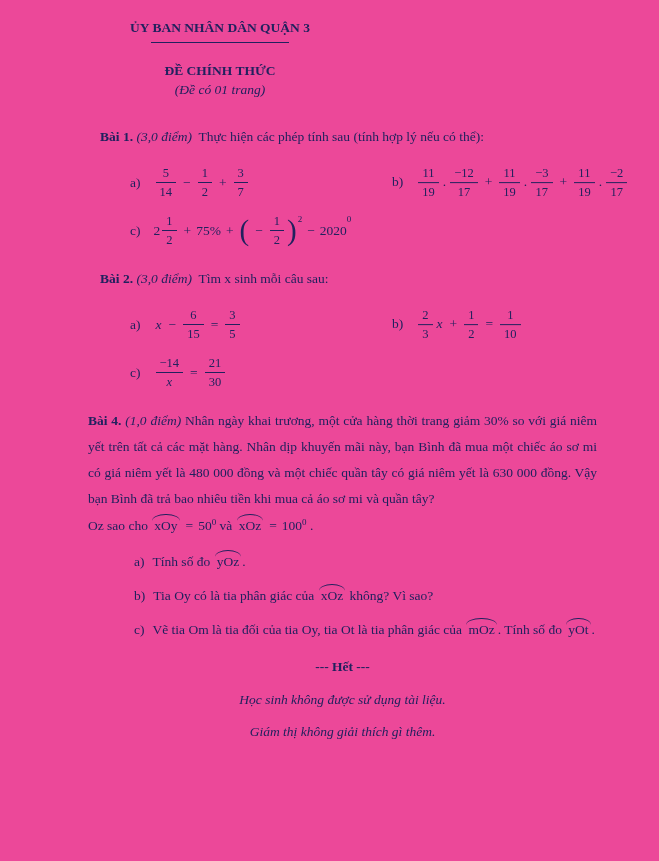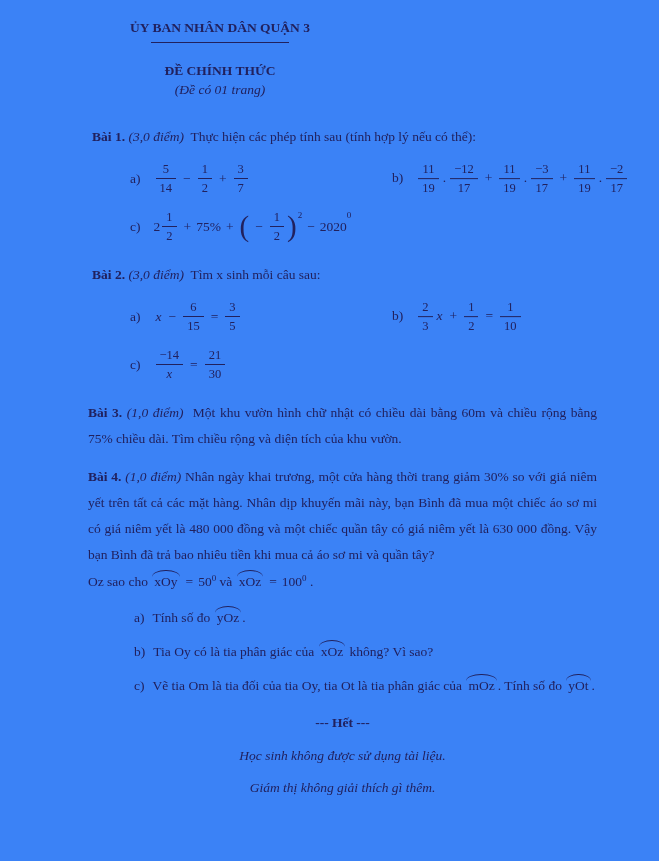--- a/index.html
+++ b/index.html
@@ -1,35 +1,35 @@
 <!DOCTYPE html>
 <html><head>
 <meta charset="utf-8">
 <style>
   html,body{margin:0;padding:0;background:#ffffff;}
   .page{
     position:relative;
     width:659px;height:861px;
-    background:#3b82f6;
+    background:#ec4899;
     color:#21215e;
     font-family:"Liberation Serif","DejaVu Serif",serif;
     font-size:13.5px;
     overflow:hidden;
   }
   
   .header{display:flex;justify-content:space-between;padding:18px 58px 0 86px;}
   .h-left{width:268px;text-align:center;font-weight:bold;line-height:19.5px;}
   .h-left .rule{width:138px;border-bottom:1.6px solid currentColor;margin:4px auto 0;}
   .h-left .exam-type{margin-top:18px;}
   .h-left .pages{font-weight:normal;font-style:italic;margin-top:0px;}
   .h-right{width:238px;text-align:center;font-weight:bold;line-height:19.5px;}
   .h-right .note{font-style:italic;}
   
   .content{padding:0 62px 0 88px;}
-  .bai-head{margin:4px;line-height:22px;}
+  .bai-head{margin:12px;line-height:22px;}
   .bai-head b{font-weight:bold;}
   .bai-head i{font-style:italic;}
   .mt28{margin-top:26px;} .mt14{margin-top:14px;} .mt12{margin-top:12px;}
   .mt8{margin-top:8px;} .mt2{margin-top:2px;}
   .para{margin:12px 0 0;line-height:26px;text-align:justify;}
   .para b{font-weight:bold;} .para i{font-style:italic;}
   
   .mrow{position:relative;min-height:46px;display:flex;align-items:center;}
   .part{display:flex;align-items:center;}
   .part-a{margin-left:42px;}
@@ -206,21 +206,20 @@
             </span>
             <span class="op">=</span>
             <span class="frac">
               <span class="fnum">21</span>
               <span class="fden">30</span>
             </span>
           </span>
       </div>
     </div>
 
-    <p class="para"><b>Bài 3.</b> <i>(1,0 điểm)</i>&nbsp; <span>Một khu vườn hình chữ nhật có chiều dài bằng 60m và chiều rộng bằng 75% chiều dài. Tìm chiều rộng và diện tích của khu vườn.</span></p>
 
     <p class="para"><b>Bài 4.</b> <i>(1,0 điểm)</i> <span>Nhân ngày khai trương, một cửa hàng thời trang giảm 30% so với giá niêm yết trên tất cả các mặt hàng. Nhân dịp khuyến mãi này, bạn Bình đã mua một chiếc áo sơ mi có giá niêm yết là 480 000 đồng và một chiếc quần tây có giá niêm yết là 630 000 đồng. Vậy bạn Bình đã trả bao nhiêu tiền khi mua cả áo sơ mi và quần tây?</span></p>
 
     <div class="mathline"><span>Oz sao cho </span><span class="ang">xOy</span><span class="op">=</span><span>50</span><sup>0</sup><span> và </span><span class="ang">xOz</span><span class="op">=</span><span>100</span><sup>0</sup><span> .</span></div>
     <div class="b5-item mt12">
       <span class="plabel">a)</span><span class="mathline-inline"><span>Tính số đo </span><span class="ang">yOz</span><span>.</span></span>
     </div>
     <div class="b5-item">
       <span class="plabel">b)</span><span class="mathline-inline"><span>Tia Oy có là tia phân giác của </span><span class="ang">xOz</span><span> không? Vì sao?</span></span>
     </div>

